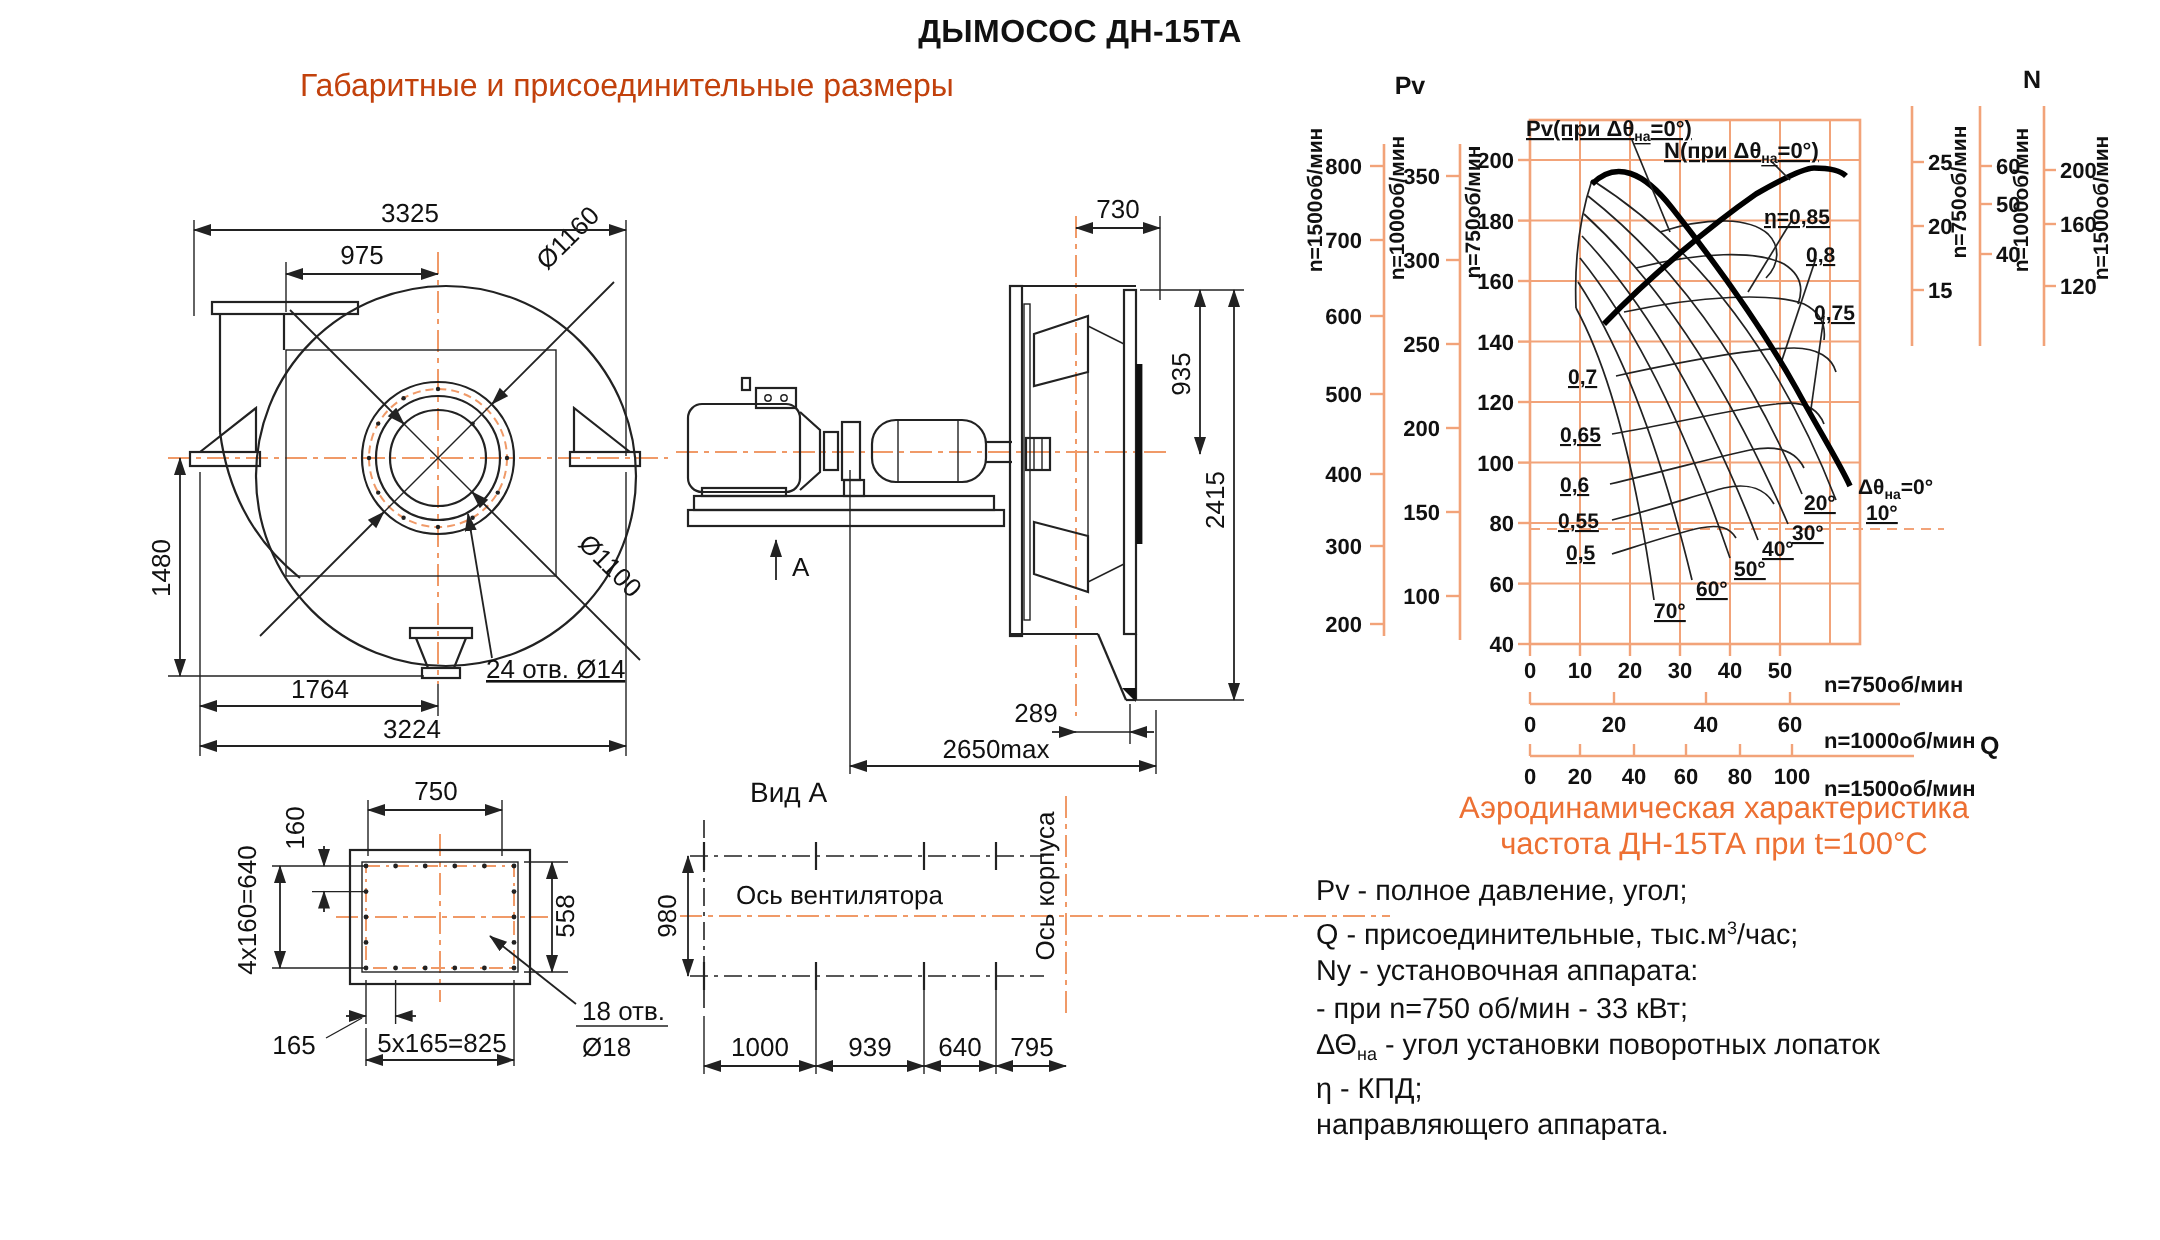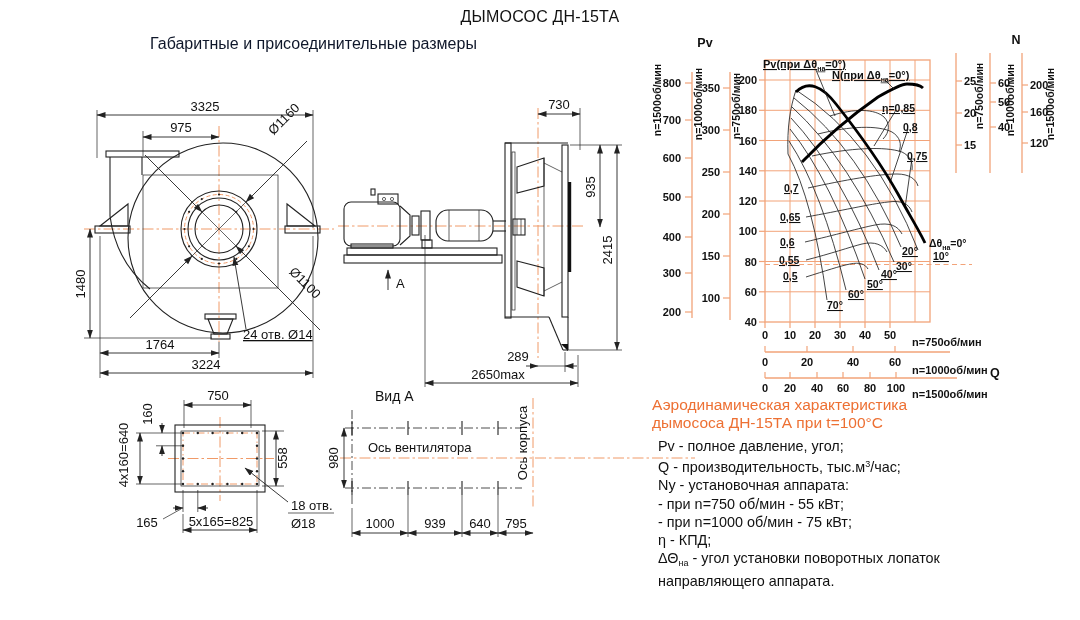--- a/index.html
+++ b/index.html
@@ -1,21 +1,21 @@
 <!DOCTYPE html>
 <html><head>
 <meta charset="utf-8">
 <style>
   html,body{margin:0;padding:0;background:#fff;}
   #page{position:relative;width:1080px;height:620px;background:#fff;overflow:hidden;
         font-family:"Liberation Sans",sans-serif;color:#111;}
   #main-title{position:absolute;left:0;right:0;top:8px;text-align:center;
-              font-size:16px;font-weight:normal;letter-spacing:.2px;}
-  #subtitle{position:absolute;left:150px;top:35px;font-size:16px;color:#0f172a;}
-  #chart-caption{position:absolute;left:652px;top:396px;width:410px;
+              font-size:16px;font-weight:bold;letter-spacing:.2px;}
+  #subtitle{position:absolute;left:150px;top:35px;font-size:16px;color:#c2410c;}
+  #chart-caption{position:absolute;left:652px;top:396px;width:410px;text-align:center;
                  color:#ed7033;font-size:15.5px;line-height:18px;}
   #legend-block{position:absolute;left:658px;top:437px;width:418px;font-size:14.4px;
                 line-height:18.2px;color:#111;}
   .sup{font-size:9px;vertical-align:5px;}
   .sub{font-size:9px;vertical-align:-3px;}
   svg{position:absolute;overflow:visible;}
   svg text{font-family:"Liberation Sans",sans-serif;fill:#111;}
   .k{stroke:#222;stroke-width:1.1;fill:none;}
   .thin{stroke:#222;stroke-width:.7;fill:none;}
   .dim{stroke:#222;stroke-width:.9;fill:none;}
@@ -580,27 +580,26 @@
       <text class="t11b" text-anchor="middle" x="167" y="364">40</text>
       <text class="t11b" text-anchor="middle" x="193" y="364">60</text>
       <text class="t11b" text-anchor="middle" x="220" y="364">80</text>
       <text class="t11b" text-anchor="middle" x="246" y="364">100</text>
       <text class="t11b" x="262" y="370">n=1500об/мин</text>
     </g>
   </svg>
 
   <div id="chart-caption">
     <div>Аэродинамическая характеристика</div>
-    <div>дымососа ДН-15ТА при t=100°C</div>
+    <div>частота ДН-15ТА при t=100°C</div>
   </div>
 
   <div id="legend-block">
     <div>Pv - полное давление, угол;</div>
-    <div><span>Q - производительность, тыс.м</span><span class="sup">3</span><span>/час;</span></div>
+    <div><span>Q - присоединительные, тыс.м</span><span class="sup">3</span><span>/час;</span></div>
     <div>Ny - установочная аппарата:</div>
-    <div>- при n=750 об/мин - 55 кВт;</div>
-    <div>- при n=1000 об/мин - 75 кВт;</div>
+    <div>- при n=750 об/мин - 33 кВт;</div>
+    <div><span>ΔΘ</span><span class="sub">на</span><span> - угол установки поворотных лопаток</span></div>
     <div>η - КПД;</div>
-    <div><span>ΔΘ</span><span class="sub">на</span><span> - угол установки поворотных лопаток</span></div>
     <div>направляющего аппарата.</div>
   </div>
 
 </div>
 
 </body></html>

